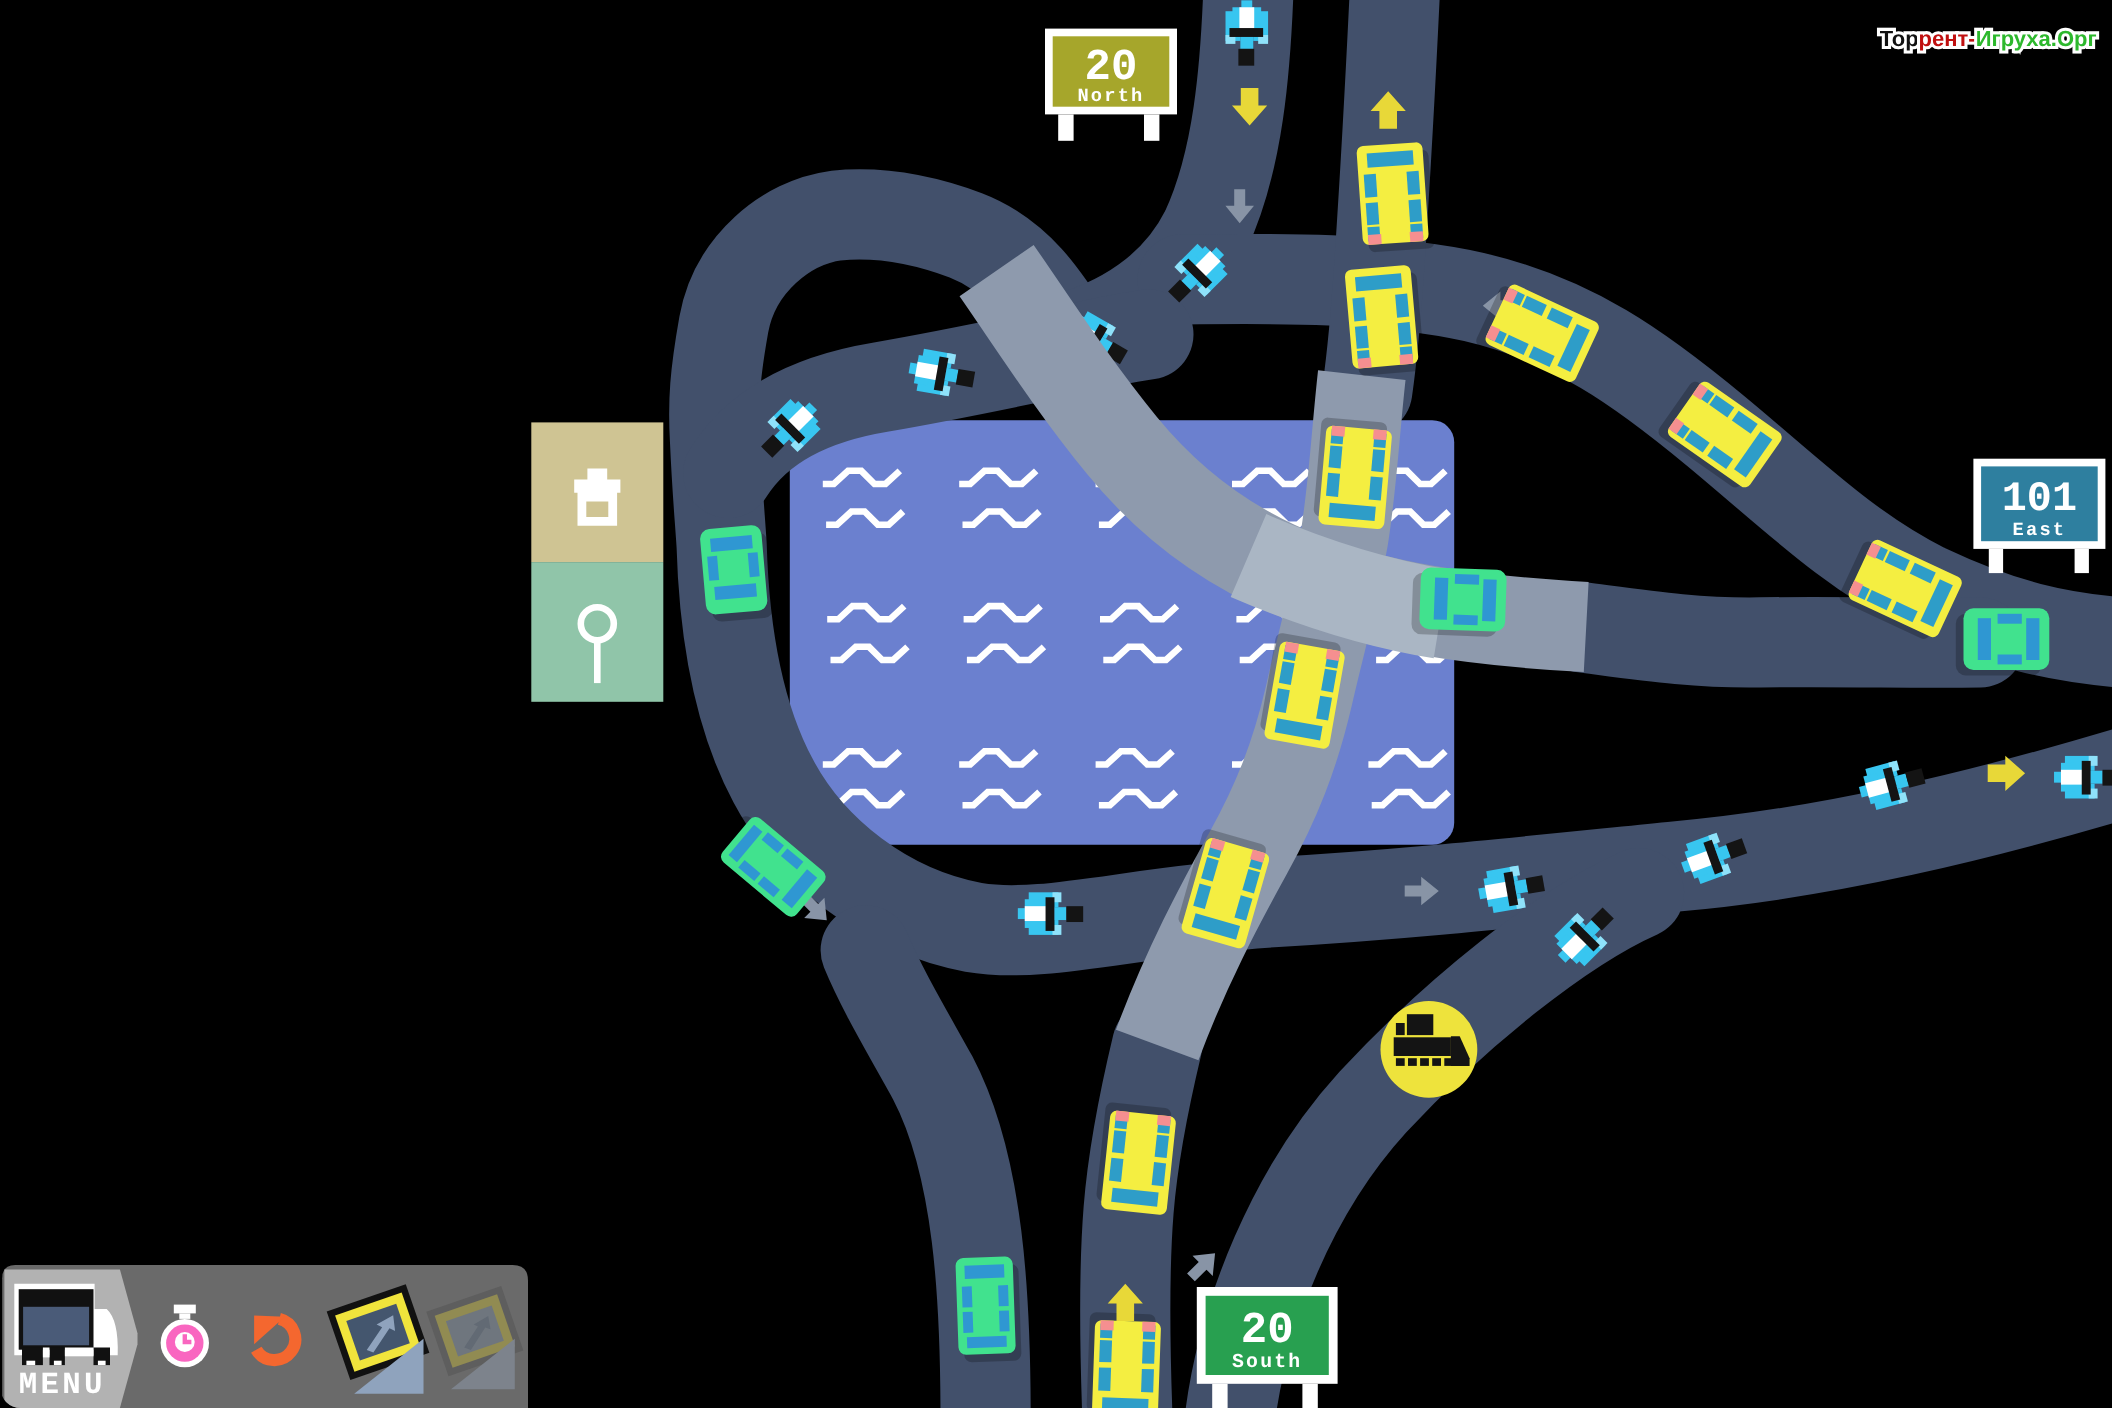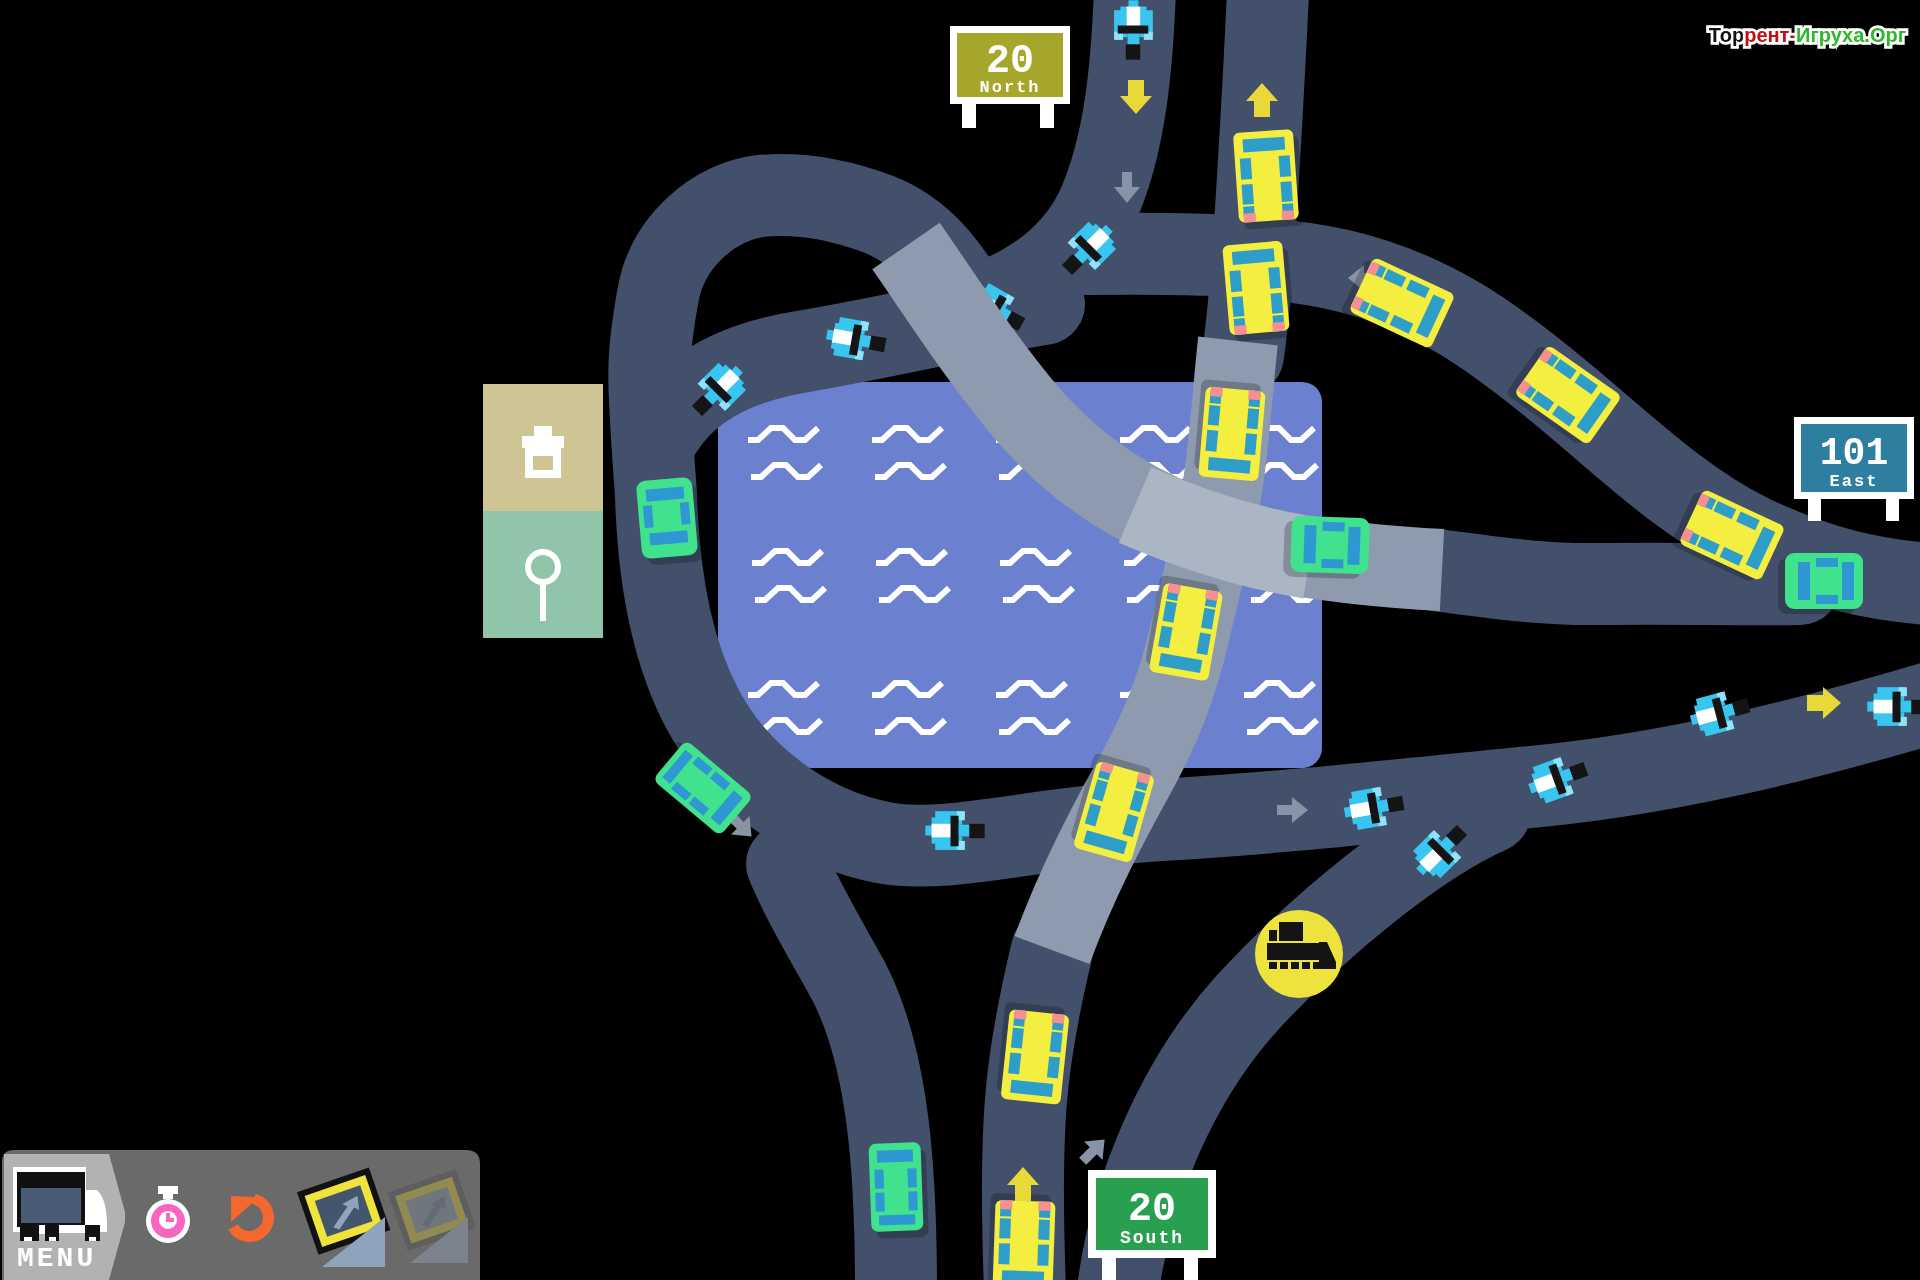--- a/index.html
+++ b/index.html
@@ -1,16 +1,16 @@
 <!DOCTYPE html>
 <html><head>
 <meta charset="utf-8">
 <style>
 html,body{margin:0;padding:0;background:#000;}
-#stage{position:relative;width:1920px;height:1280px;background:#000;overflow:hidden;font-family:"Liberation Sans",sans-serif;}
+#stage{position:relative;width:1920px;height:1280px;background:#000;overflow:hidden;font-family:"Liberation Sans",sans-serif;border-radius:19px;}
 </style>
 </head>
 <body>
 <div id="stage">
 <svg width="1920" height="1280" viewBox="0 0 1920 1280" shape-rendering="auto">
 <defs>
   <g id="bus">
     <rect x="-25" y="-38" width="60" height="90" rx="6" fill="#000" opacity="0.22"></rect>
     <rect x="-30" y="-45" width="60" height="90" rx="6" fill="#f4ee41"></rect>
     <rect x="-21" y="-38" width="42" height="13" fill="#2e9dc8"></rect>

